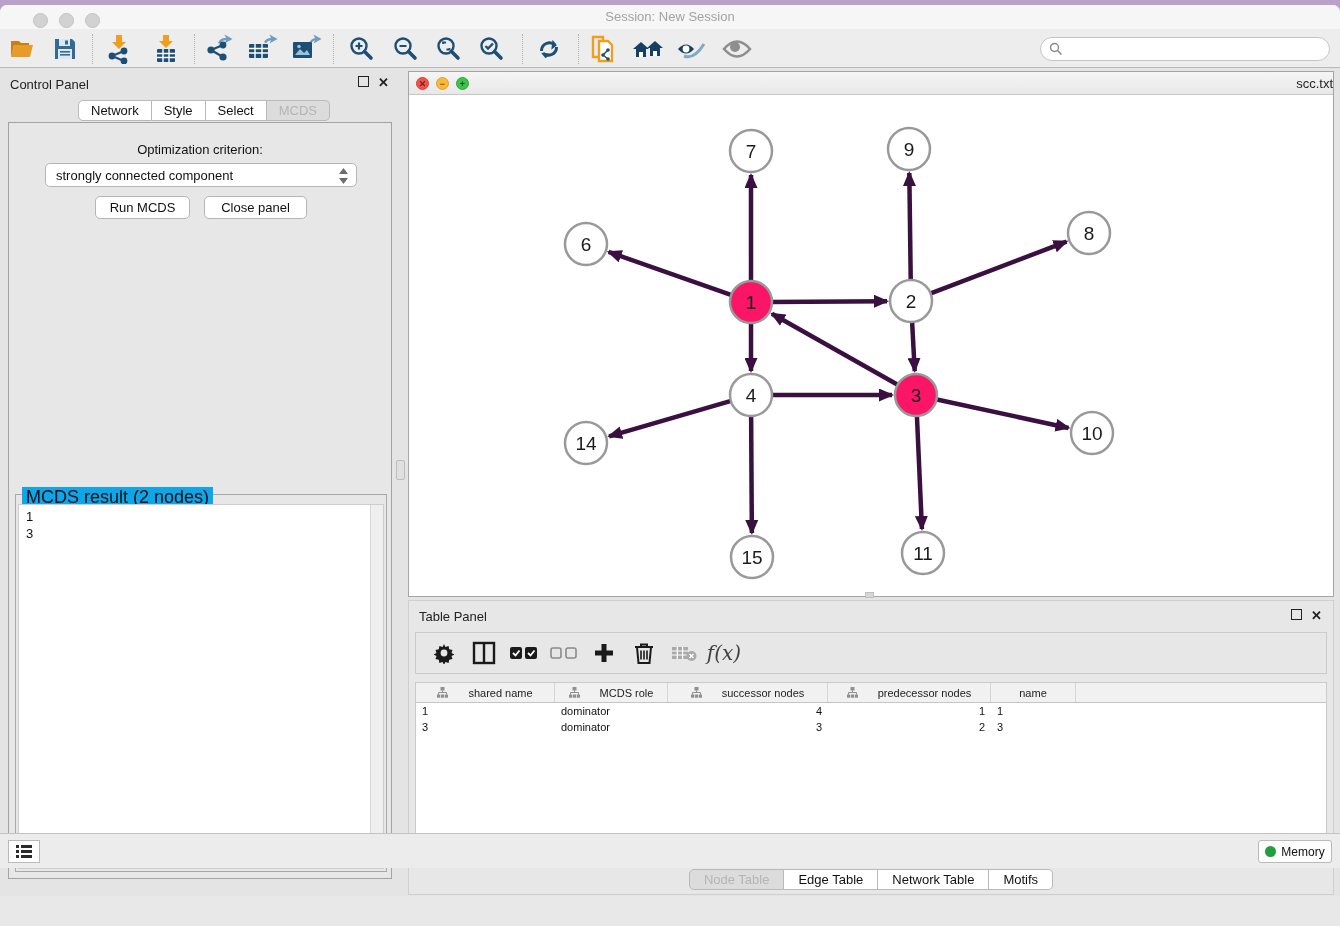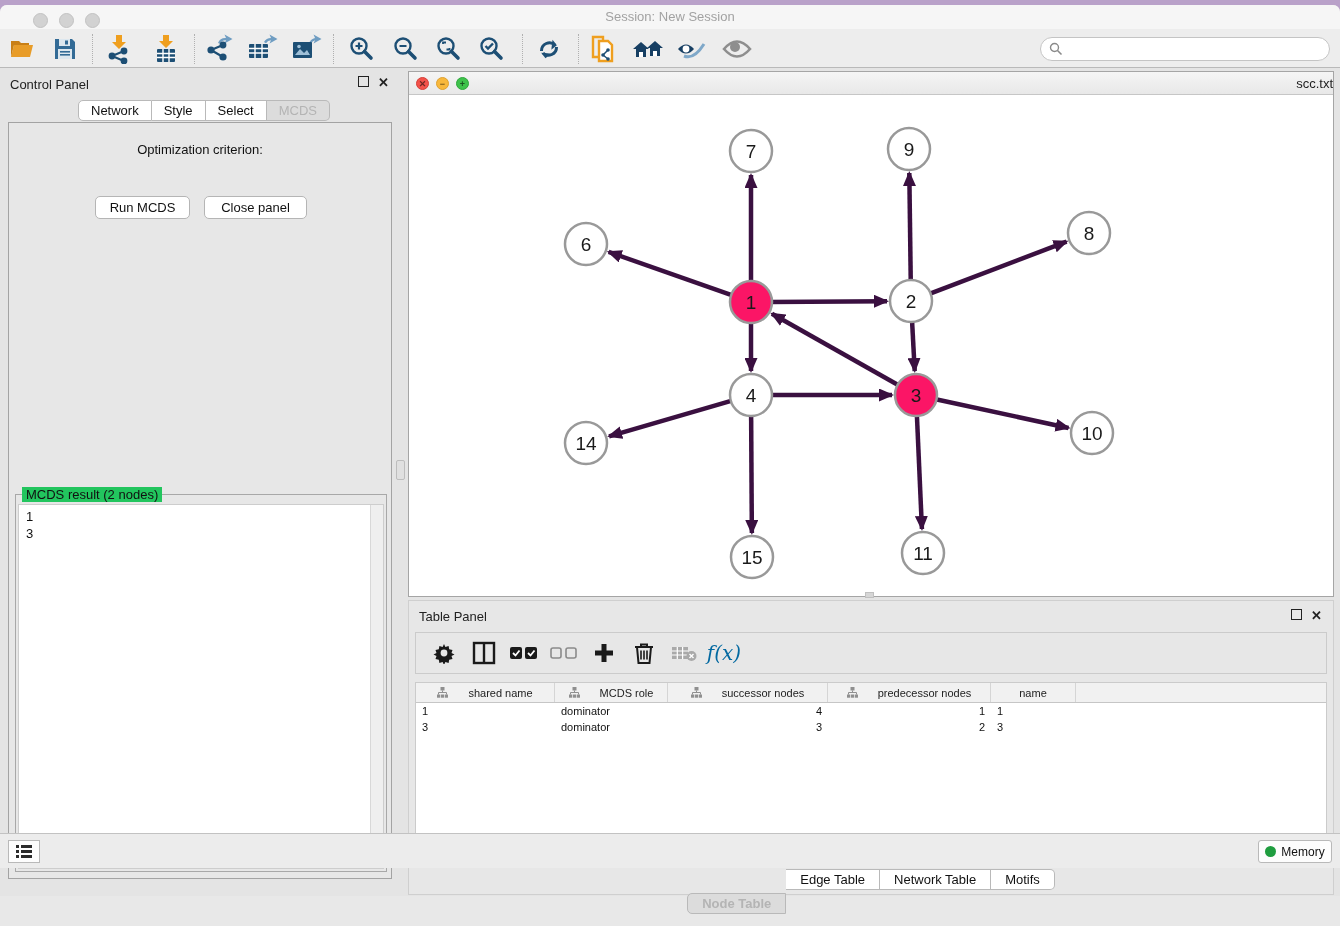--- a/index.html
+++ b/index.html
@@ -52,22 +52,22 @@
   #criterion-select { position:absolute; left:36px; top:40px; width:312px; height:24px; background:#fff;
     border:1px solid #b5b5b5; border-radius:5px; display:flex; align-items:center;
     font-size:13px; padding-left:10px; color:#111; }
   #criterion-select .stepper { position:absolute; right:7px; top:3px; }
   .cp-btn { position:absolute; top:73px; height:23px; background:#fff; border:1px solid #b5b5b5;
     border-radius:5px; font-size:13px; color:#111; display:flex; align-items:center;
     justify-content:center; font-family:"Liberation Sans",sans-serif; }
 
   #result-group { position:absolute; left:6px; top:371px; width:372px; height:378px;
     border:1px solid #a8a8a8; }
-  #result-legend { position:absolute; left:6px; top:-8px; background:#22c55e; padding:0 4px;
-    font-size:13px; color:#111; }
+  #result-legend { position:absolute; left:6px; top:-8px; background:#0ea5e9; padding:0 4px;
+    font-size:18px; color:#111; }
   #result-area { position:absolute; left:2px; top:9px; width:366px; height:365px; background:#fff;
     border:1px solid #cdcdcd; }
   #result-scrollbar { position:absolute; right:0; top:0; width:13px; height:100%;
     background:#efefef; border-left:1px solid #d8d8d8; }
   #result-lines { padding:3px 7px; font-size:13px; line-height:17px; color:#111; white-space:pre; }
 
   
   #v-splitter-grip { position:absolute; left:396px; top:392px; width:9px; height:20px;
     background:#e0e0e0; border:1px solid #bdbdbd; border-radius:2px; }
 
@@ -91,21 +91,21 @@
   .tp-icon { width:36px; height:34px; display:flex; align-items:center; justify-content:center; }
   #node-table { position:absolute; left:6px; top:81px; width:912px; height:180px; background:#fff;
     border:1px solid #cbcbcb; font-size:11px; }
   #nt-header { display:flex; height:20px; background:#f1f1f1; border-bottom:1px solid #c6c6c6; }
   .nt-hcell { display:flex; align-items:center; justify-content:center; gap:20px;
     border-right:1px solid #d5d5d5; color:#222; font-size:11px; }
   .nt-row { display:flex; height:16px; align-items:center; color:#111; }
   .nt-cell { padding:0 6px; overflow:hidden; white-space:nowrap; }
   #tp-tabs { position:absolute; left:0; width:100%; top:268px; display:flex; justify-content:center; }
   #tp-tabs .seg-tab { font-size:13px; font-weight:normal; padding:0 14px; }
-  #tp-tabs .seg-tab.active { font-weight:bold;margin-top:24px; }
+  #tp-tabs .seg-tab.active { font-weight:normal; }
 
   
   #status-bar { position:absolute; left:0; top:828px; width:1340px; height:35px;
     background:#ececec; border-top:1px solid #c2c2c2; }
   #statusbar-menu-button { position:absolute; left:8px; top:6px; width:32px; height:23px;
     background:#fdfdfd; border:1px solid #b9b9b9; display:flex; align-items:center; justify-content:center; }
   #memory-button { position:absolute; right:8px; top:6px; width:74px; height:23px;
     background:#fdfdfd; border:1px solid #b9b9b9; border-radius:3px; display:flex;
     align-items:center; justify-content:center; gap:5px; font-size:12px; color:#111; }
   #memory-dot { width:11px; height:11px; border-radius:50%; background:#1f9d3f; }
@@ -287,20 +287,29 @@
       </div>
       <div class="seg-tabs" id="cp-tabs" style="left:78px; top:32px">
           <div class="seg-tab">Network</div>
           <div class="seg-tab">Style</div>
           <div class="seg-tab">Select</div>
           <div class="seg-tab active">MCDS</div>
         </div>
 
       <div id="cp-inner">
         <div id="opt-label">Optimization criterion:</div>
+        <div id="criterion-select">
+          <span>strongly connected component</span>
+          <span class="stepper">
+            <svg width="11" height="18" viewBox="0 0 11 18">
+                <path d="M5.5 1 L10 7 H1 Z" fill="#6d6d6d"></path>
+                <path d="M5.5 17 L1 11 h9 Z" fill="#6d6d6d"></path>
+              </svg>
+          </span>
+        </div>
         <div class="cp-btn" style="left:86px; width:95px">Run MCDS</div>
         <div class="cp-btn" style="left:195px; width:103px">Close panel</div>
 
         <div id="result-group">
           <div id="result-legend">MCDS result (2 nodes)</div>
           <div id="result-area">
             <div id="result-lines">1
 3</div>
             <div id="result-scrollbar"></div>
           </div>
@@ -420,21 +429,21 @@
           <svg width="26" height="18" viewBox="0 0 26 18">
               <rect x="1" y="3" width="16" height="12" fill="#a9a9a9"></rect>
               <g stroke="#fff" stroke-width="1.2">
                 <path d="M1 7 h16 M1 11 h16 M6.3 3 v12 M11.6 3 v12"></path>
               </g>
               <circle cx="20.5" cy="12" r="5" fill="#a9a9a9"></circle>
               <path d="M18.5 10 l4 4 M22.5 10 l-4 4" stroke="#fff" stroke-width="1.4"></path>
             </svg>
         </div>
         <div class="tp-icon">
-          <span style="font-family:'DejaVu Serif',serif; font-style:italic; font-size:20px; color:#0369a1">f(x)</span>
+          <span style="font-family:'DejaVu Serif',serif; font-style:italic; font-size:20px; color:#404040">f(x)</span>
         </div>
       </div>
 
       <div id="node-table">
         <div id="nt-header">
             <div class="nt-hcell" style="width: 139px;">
               <svg width="11" height="11" viewBox="0 0 11 11">
                 <rect x="3.5" y="0" width="4" height="3.5" fill="#8f8f8f"></rect>
                 <path d="M5.5 3.5 v2 M1.5 7.5 v-2 h8 v2" stroke="#8f8f8f" fill="none"></path>
                 <rect x="0" y="7.5" width="3.2" height="3.2" fill="#8f8f8f"></rect>

